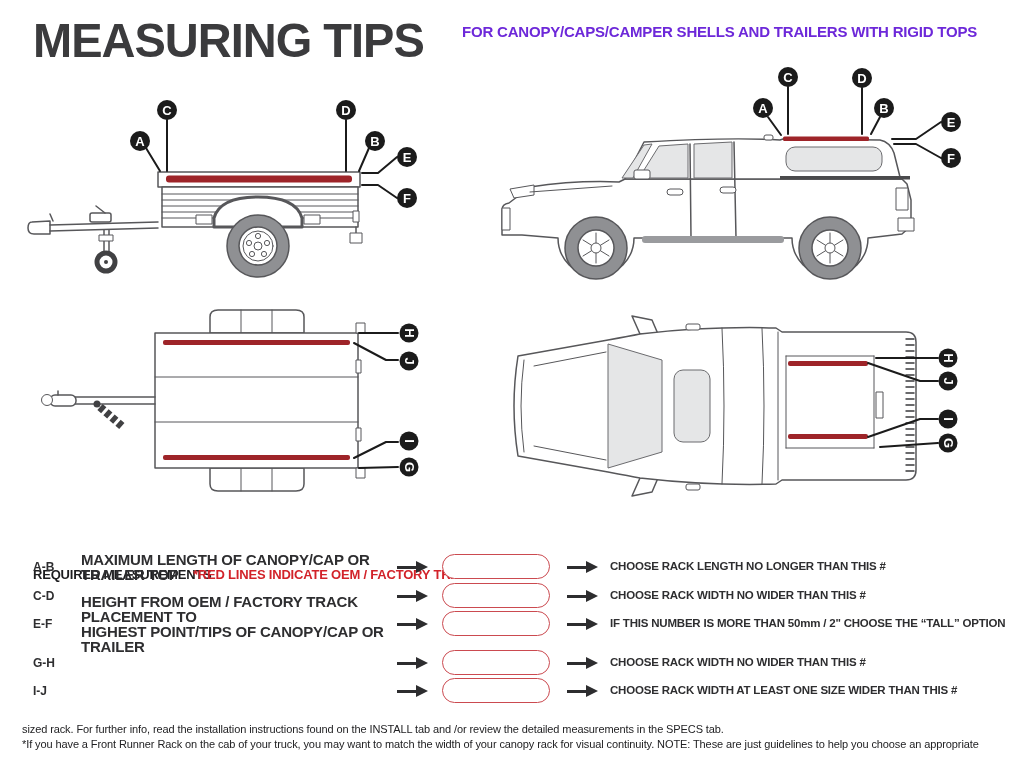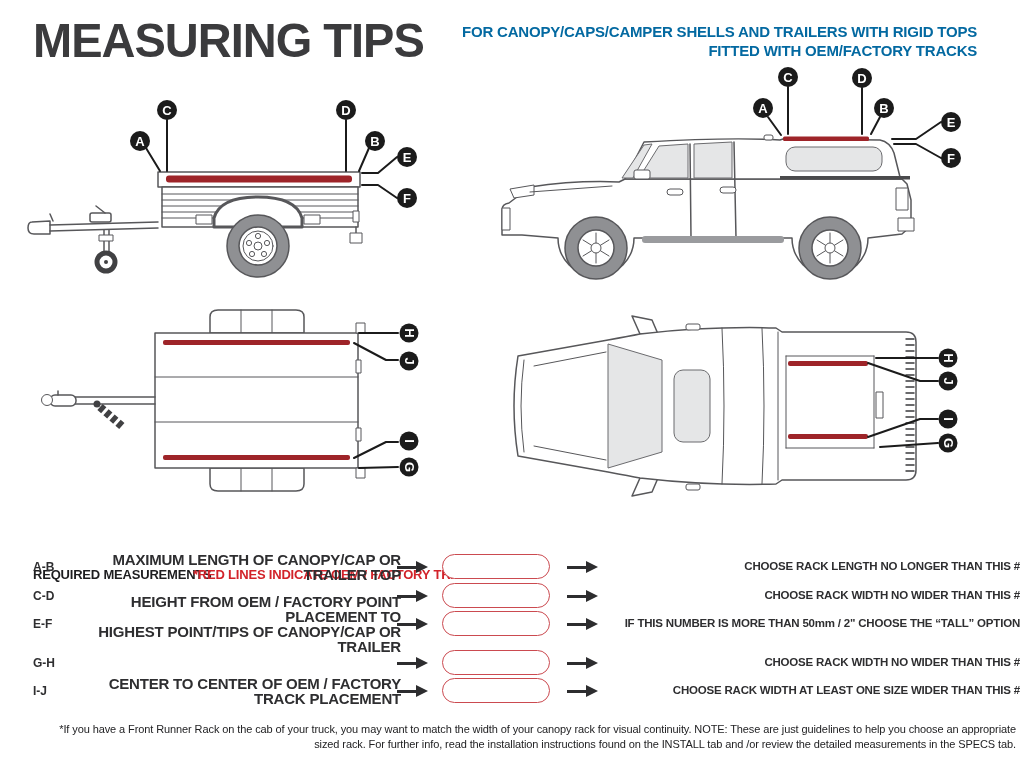--- a/index.html
+++ b/index.html
@@ -1,22 +1,22 @@
 <!DOCTYPE html>
 <html><head>
 <meta charset="utf-8">
 <style>
   html,body{margin:0;padding:0;background:#ffffff;}
   #canvas{position:relative;width:1024px;height:768px;background:#ffffff;overflow:hidden;
-          font-family:"Liberation Sans",sans-serif;color:#3b3b3d;text-align:right;}
+          font-family:"Liberation Sans",sans-serif;color:#3b3b3d;}
   .abs{position:absolute;}
   
   .title{left:33px;top:16px;font-size:47px;font-weight:800;letter-spacing:-1px;
          color:#3b3b3d;line-height:46px;transform:scaleY(1.04);transform-origin:top left;}
-  .subtitle{left:462px;top:22px;font-size:15px;font-weight:700;line-height:19px;color:#0369a1;letter-spacing:-0.2px;}
+  .subtitle{left:462px;top:22px;font-size:15px;font-weight:700;line-height:19px;color:#6d28d9;letter-spacing:-0.2px;}
   
   svg.draw{position:absolute;overflow:visible;}
   .ln{stroke:#57575a;fill:none;stroke-width:1.5;stroke-linecap:round;stroke-linejoin:round;}
   .lnt{stroke:#57575a;fill:none;stroke-width:1;stroke-linecap:round;stroke-linejoin:round;}
   .fw{fill:#ffffff;stroke:#57575a;stroke-width:1.5;stroke-linejoin:round;}
   .fwt{fill:#ffffff;stroke:#57575a;stroke-width:1;stroke-linejoin:round;}
   .gl{fill:#e5e6e7;stroke:#6b6b6e;stroke-width:1;}
   .gr{fill:#9a9b9e;stroke:none;}
   .tyre{fill:#8f9093;stroke:#57575a;stroke-width:1.5;}
   .rim{fill:#ffffff;stroke:#57575a;stroke-width:1.5;}
@@ -46,21 +46,20 @@
   .foot{left:22px;top:722px;width:994px;font-size:11px;font-weight:400;color:#222224;line-height:14.5px;letter-spacing:-0.1px;}
 </style>
 </head>
 <body>
 
 <div id="canvas">
 
   <div class="abs title">MEASURING TIPS</div>
   <div class="abs subtitle">
     <div>FOR CANOPY/CAPS/CAMPER SHELLS AND TRAILERS WITH RIGID TOPS</div>
-    <div>FITTED WITH OEM/FACTORY TRACKS</div>
   </div>
 
   <svg class="draw" style="left:20px;top:85px" width="420" height="215" viewBox="0 0 420 215">
     <g>
 
       <path class="fw" d="M12 137 Q8 137 8 143 Q8 149 14 149 L30 149 L30 136 Z"></path>
       <line class="ln" x1="30" y1="129" x2="33" y2="136"></line>
       <line class="ln" x1="30" y1="140" x2="138" y2="137"></line>
       <line class="ln" x1="30" y1="146" x2="138" y2="143"></line>
       <rect class="fw" x="70" y="128" width="21" height="9" rx="2"></rect>
@@ -345,46 +344,45 @@
     <div class="m-key">C-D</div>
     <div class="arrow a1"></div>
     <div class="pill"></div>
     <div class="arrow a2"></div>
     <div class="m-instr">CHOOSE RACK WIDTH NO WIDER THAN THIS #</div>
   </div>
 
   <div class="m-row" style="top:611px">
     <div class="m-key">E-F</div>
     <div class="m-desc">
-      <div>HEIGHT FROM OEM / FACTORY POINT PLACEMENT TO</div>
+      <div>HEIGHT FROM OEM / FACTORY TRACK PLACEMENT TO</div>
       <div>HIGHEST POINT/TIPS OF CANOPY/CAP OR TRAILER</div>
     </div>
     <div class="arrow a1"></div>
     <div class="pill"></div>
     <div class="arrow a2"></div>
     <div class="m-instr">
       <div>IF THIS NUMBER IS MORE THAN 50mm / 2" CHOOSE THE “TALL” OPTION</div>
     </div>
   </div>
 
   <div class="m-row" style="top:650px">
     <div class="m-key">G-H</div>
     <div class="arrow a1"></div>
     <div class="pill"></div>
     <div class="arrow a2"></div>
     <div class="m-instr">CHOOSE RACK WIDTH NO WIDER THAN THIS #</div>
   </div>
 
   <div class="m-row" style="top:678px">
     <div class="m-key">I-J</div>
-    <div class="m-desc">CENTER TO CENTER OF OEM / FACTORY TRACK PLACEMENT</div>
     <div class="arrow a1"></div>
     <div class="pill"></div>
     <div class="arrow a2"></div>
     <div class="m-instr">CHOOSE RACK WIDTH AT LEAST ONE SIZE WIDER THAN THIS #</div>
   </div>
 
   <div class="abs foot">
+    <div>sized rack. For further info, read the installation instructions found on the INSTALL tab and /or review the detailed measurements in the SPECS tab.</div>
     <div>*If you have a Front Runner Rack on the cab of your truck, you may want to match the width of your canopy rack for visual continuity. NOTE: These are just guidelines to help you choose an appropriate</div>
-    <div>sized rack. For further info, read the installation instructions found on the INSTALL tab and /or review the detailed measurements in the SPECS tab.</div>
   </div>
 
 </div>
 
 </body></html>

